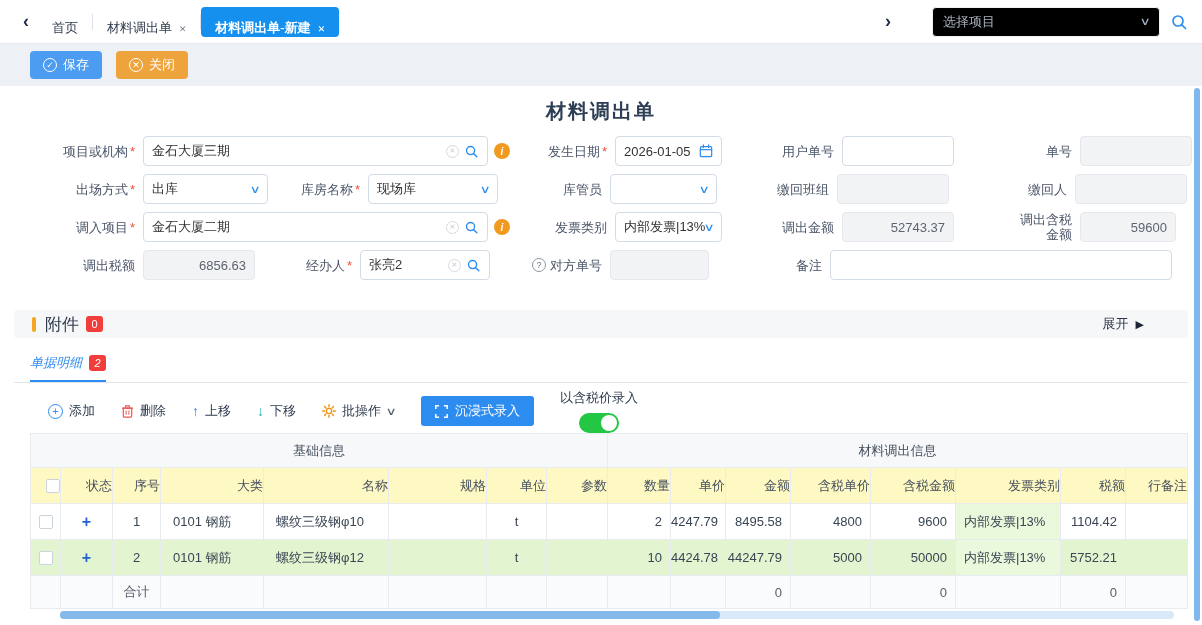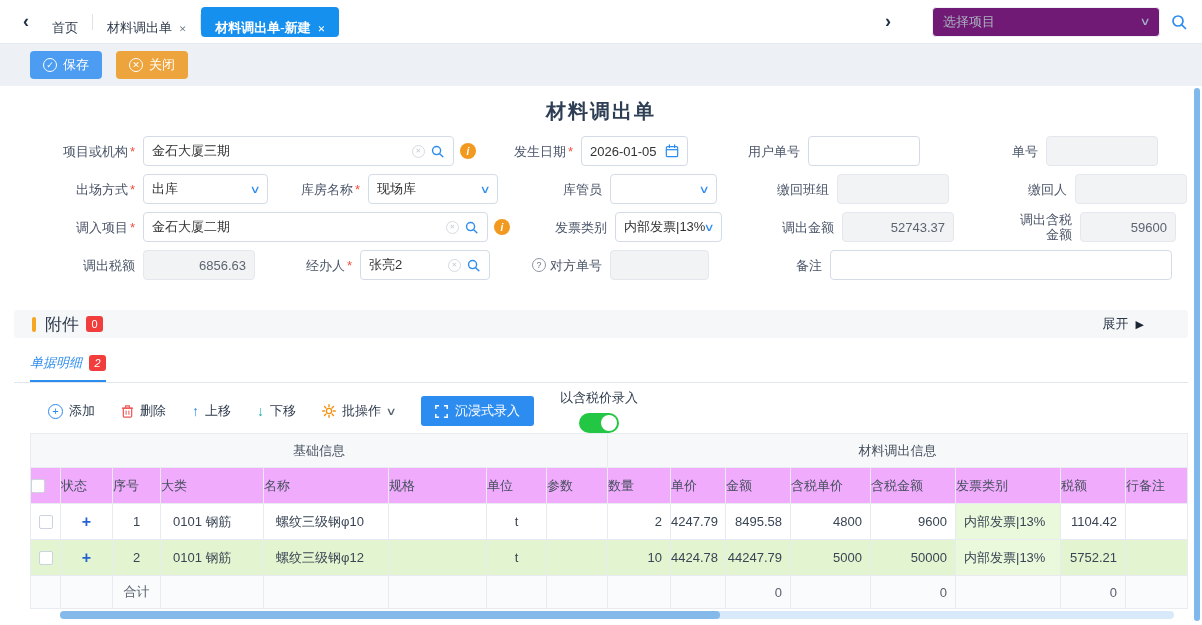--- a/index.html
+++ b/index.html
@@ -9,21 +9,21 @@
 
   
   .tabbar { height:44px; background:#fff; border-bottom:1px solid #e4eaf0; display:flex; align-items:center; padding:0 14px; }
   .nav-chev { font-size:18px; font-weight:bold; color:#20304a; width:24px; text-align:center; cursor:pointer; }
   .tab { display:flex; align-items:flex-end; gap:7px; padding:0 14px; height:30px; font-size:13px; color:#2f3c4d; cursor:pointer; white-space:nowrap;font-family:Liberation Serif, serif; }
   .tab .x { font-size:13px; color:#55606e; }
   .tab.active { background:#1690ee; border-radius:4px; color:#fff; font-weight:bold; }
   .tab.active .x { color:#fff; }
   .tab-sep { width:1px; height:16px; background:#dde3ea; }
   .tb-spacer { flex:1; }
-  .proj-select { width:228px; height:30px; background:#701a75; border:1px solid #eef2f7; border-radius:4px; display:flex; align-items:center; padding:0 10px; margin:0 10px 0 16px; }
+  .proj-select { width:228px; height:30px; background:#000000; border:1px solid #eef2f7; border-radius:4px; display:flex; align-items:center; padding:0 10px; margin:0 10px 0 16px; }
   .proj-select .ph { color:#aab3bf; flex:1; }
   .chev { color:#2d8cf0; font-size:11px; transform:scaleX(1.4); display:inline-block; }
   .proj-select .chev { color:#9fb3c8; }
 
   
   .band { height:42px; background:#edf1f6; display:flex; align-items:center; gap:14px; padding:0 30px; }
   .btn { display:inline-flex; align-items:center; gap:6px; height:28px; padding:0 13px; border-radius:4px; color:#fff; font-size:13px; cursor:pointer; border:none; }
   .btn-save { background:#4c9cf2; }
   .btn-close { background:#eea43c; }
   .circ-ic { width:14px; height:14px; border:1px solid #fff; border-radius:50%; display:inline-flex; align-items:center; justify-content:center; font-size:9px; line-height:1; }
@@ -64,21 +64,21 @@
   .btn-immersive { display:inline-flex; align-items:center; gap:7px; height:30px; padding:0 14px; background:#2d8cf0; color:#fff; border-radius:3px; font-size:13px; cursor:pointer; }
   .toggle-wrap { display:inline-flex; align-items:center; gap:6px; color:#2f3c4d;flex-direction:column; }
   .toggle { width:40px; height:20px; border-radius:10px; background:#23c743; position:relative; cursor:pointer; }
   .toggle .knob { position:absolute; right:2px; top:2px; width:16px; height:16px; background:#fff; border-radius:50%; }
 
   
   .grid { margin:0 14px 0 30px; }
   table { border-collapse:collapse; table-layout:fixed; width:1158px; font-size:13px; }
   th, td { border:1px solid #e8ebef; height:36px; color:#394554; font-weight:normal; overflow:hidden; white-space:nowrap; }
   .grp th { background:#f7f8fa; height:34px; text-align:center; color:#46505e; }
-  .hdr th { background:#f0abfc; text-align:left; color:#46505e; }
+  .hdr th { background:#fef9c3; text-align:right; color:#46505e; }
   td.c { text-align:center; }
   td.r { text-align:right; padding-right:8px; }
   td.l { padding-left:12px; }
   .row-green td { background:#e3f5d0; }
   td.inv { background:#eaf9dc; padding-left:8px; }
   .row-green td.inv { background:#eaf9dc; }
   .plus { color:#2463cf; font-weight:bold; font-size:16px; cursor:pointer; }
   .cbx { width:14px; height:14px; border:1px solid #ccd3dc; border-radius:2px; background:#fff; display:inline-block; vertical-align:middle; cursor:pointer; }
   .total td { background:#fafbfc; height:33px; color:#57606d; }
 
@@ -133,21 +133,21 @@
   </div>
 
   <div class="main">
     <div class="doc-title">材料调出单</div>
 
     <div class="frow">
       <div class="flabel" style="width:105px">
         <span>项目或机构</span>
           <span class="req">*</span>
       </div>
-      <div class="field" style="width:311px">
+      <div class="field" style="width:345px">
         <span class="fval">金石大厦三期</span>
         <span class="clear-ic">✕</span>
         <svg width="15" height="15" viewBox="0 0 16 16">
           <circle cx="7" cy="7" r="4.3" fill="none" stroke="#2d8cf0" stroke-width="1.5"></circle>
           <line x1="10.3" y1="10.3" x2="13.7" y2="13.7" stroke="#2d8cf0" stroke-width="1.5" stroke-linecap="round"></line>
         </svg>
       </div>
       <span class="info-ic">i</span>
       <div class="flabel" style="width:89px;margin-left:8px">
         <span>发生日期</span>

